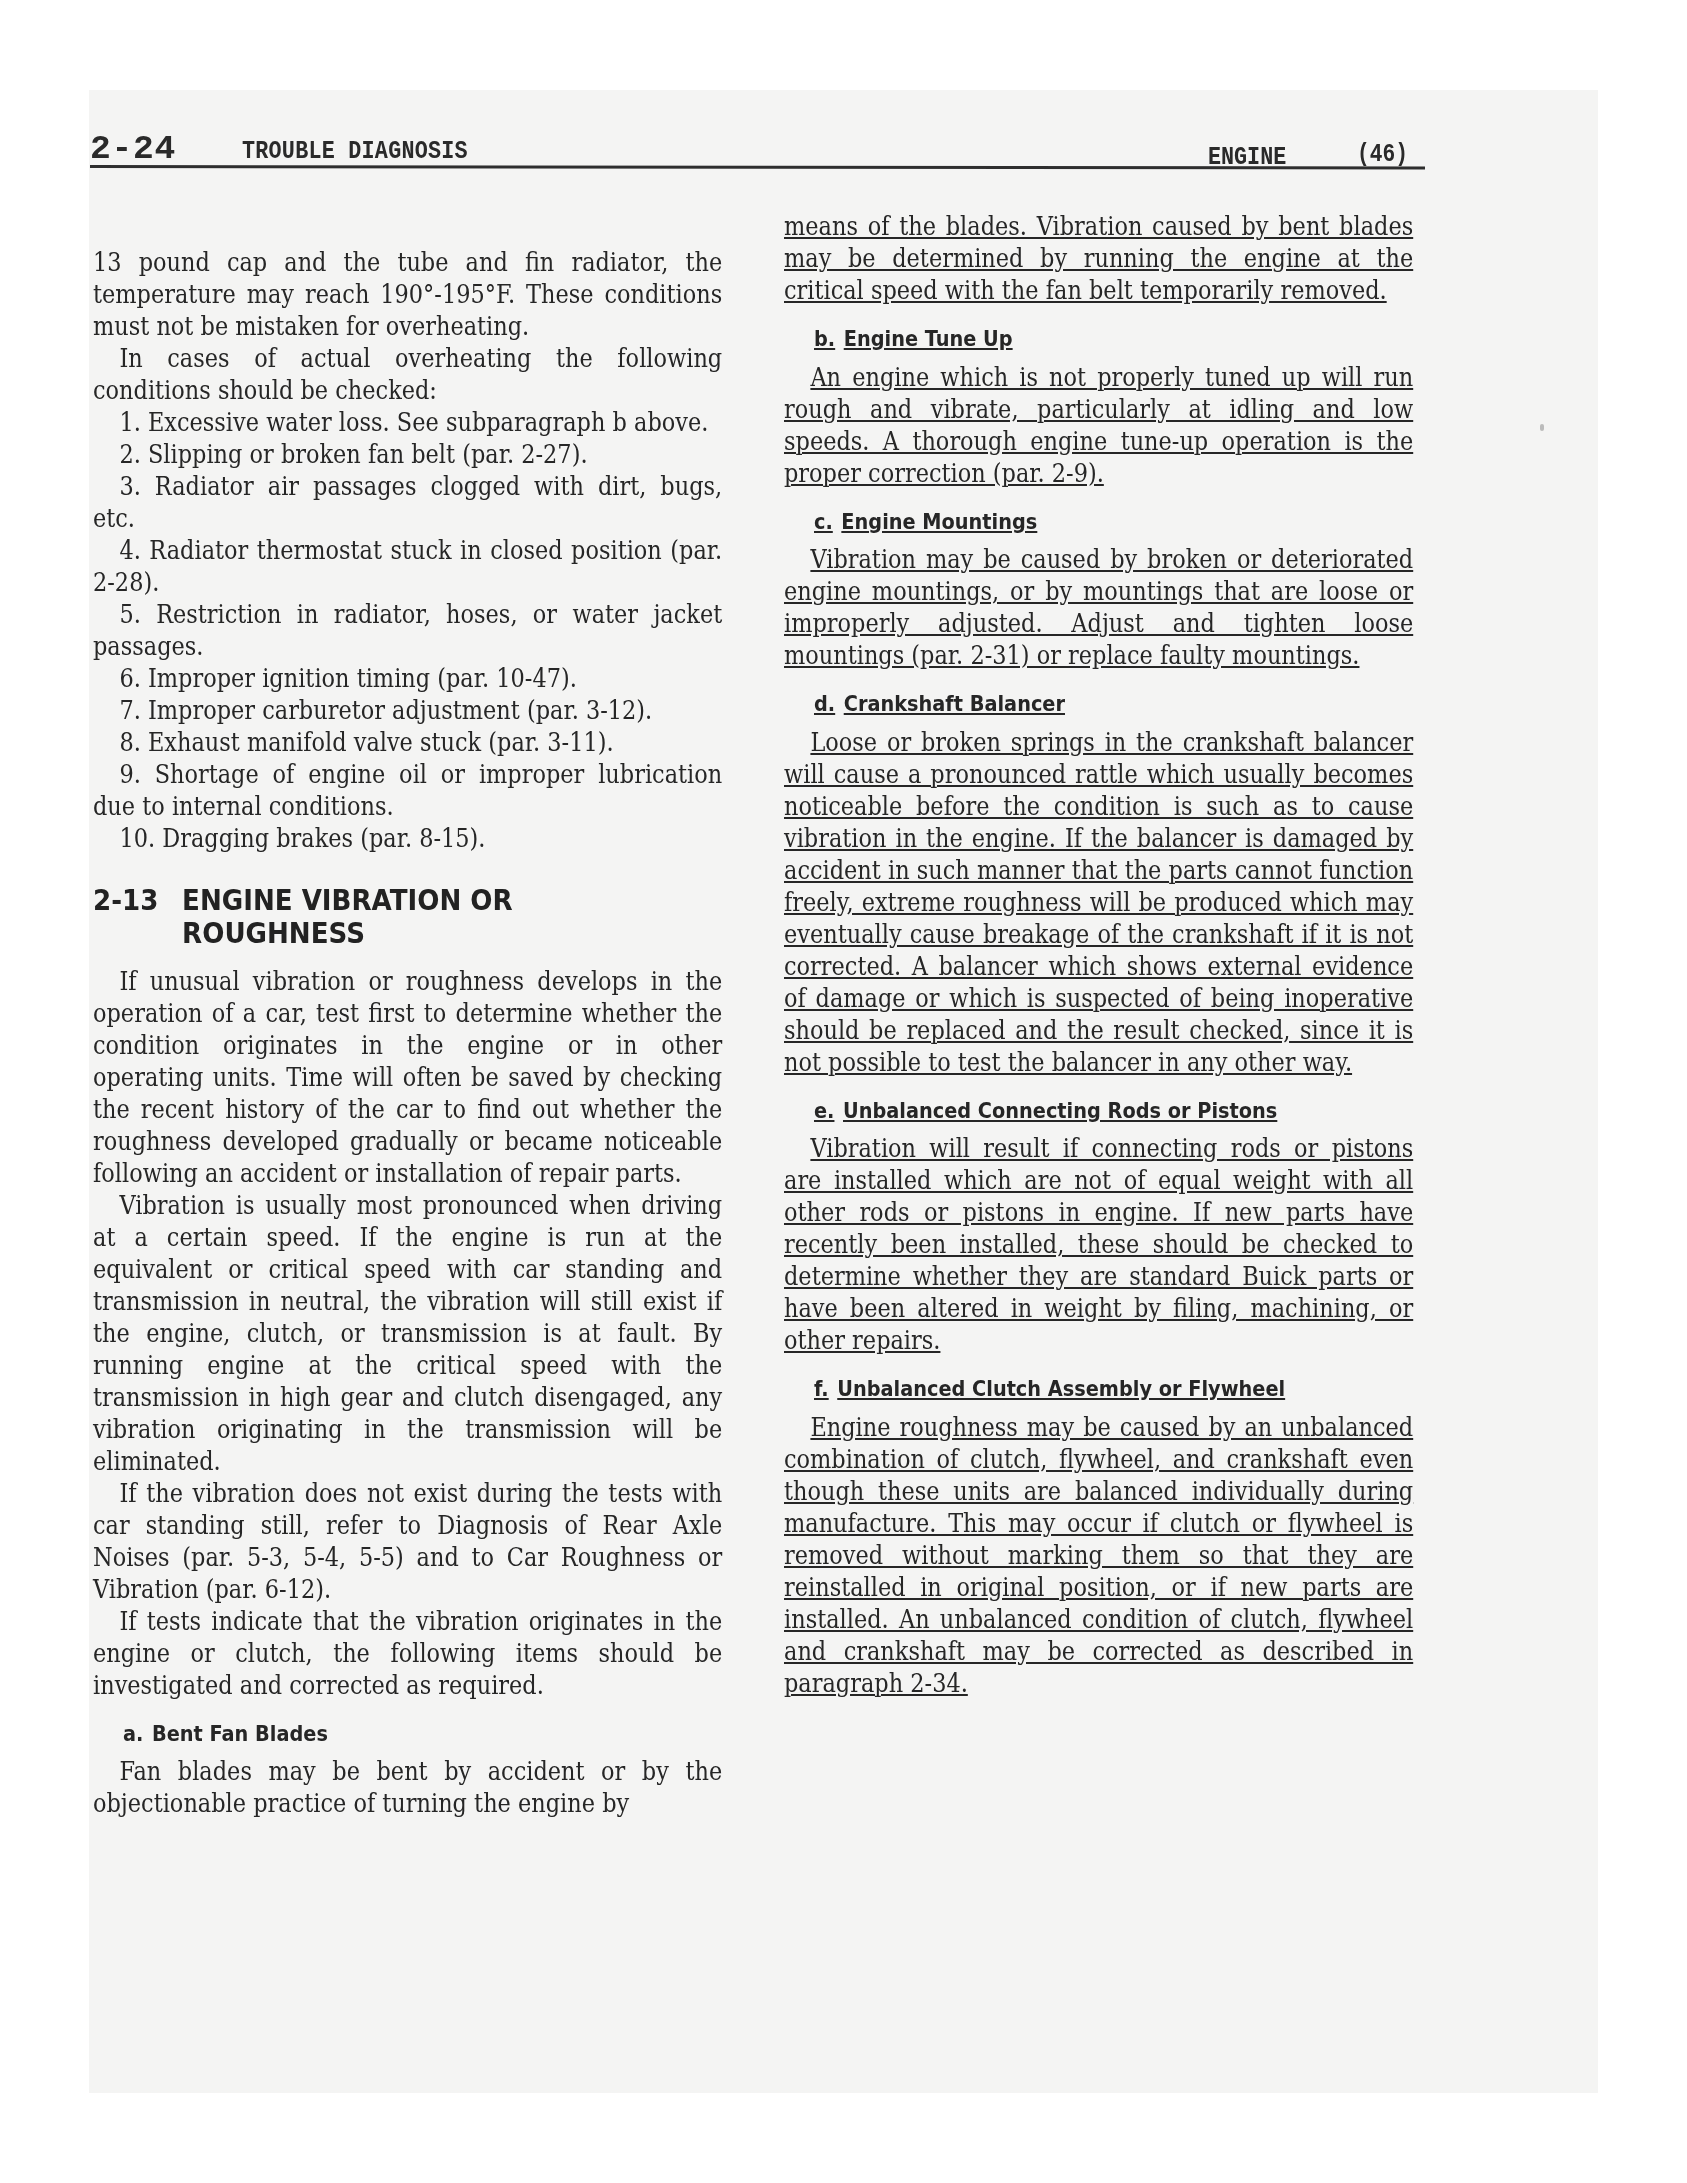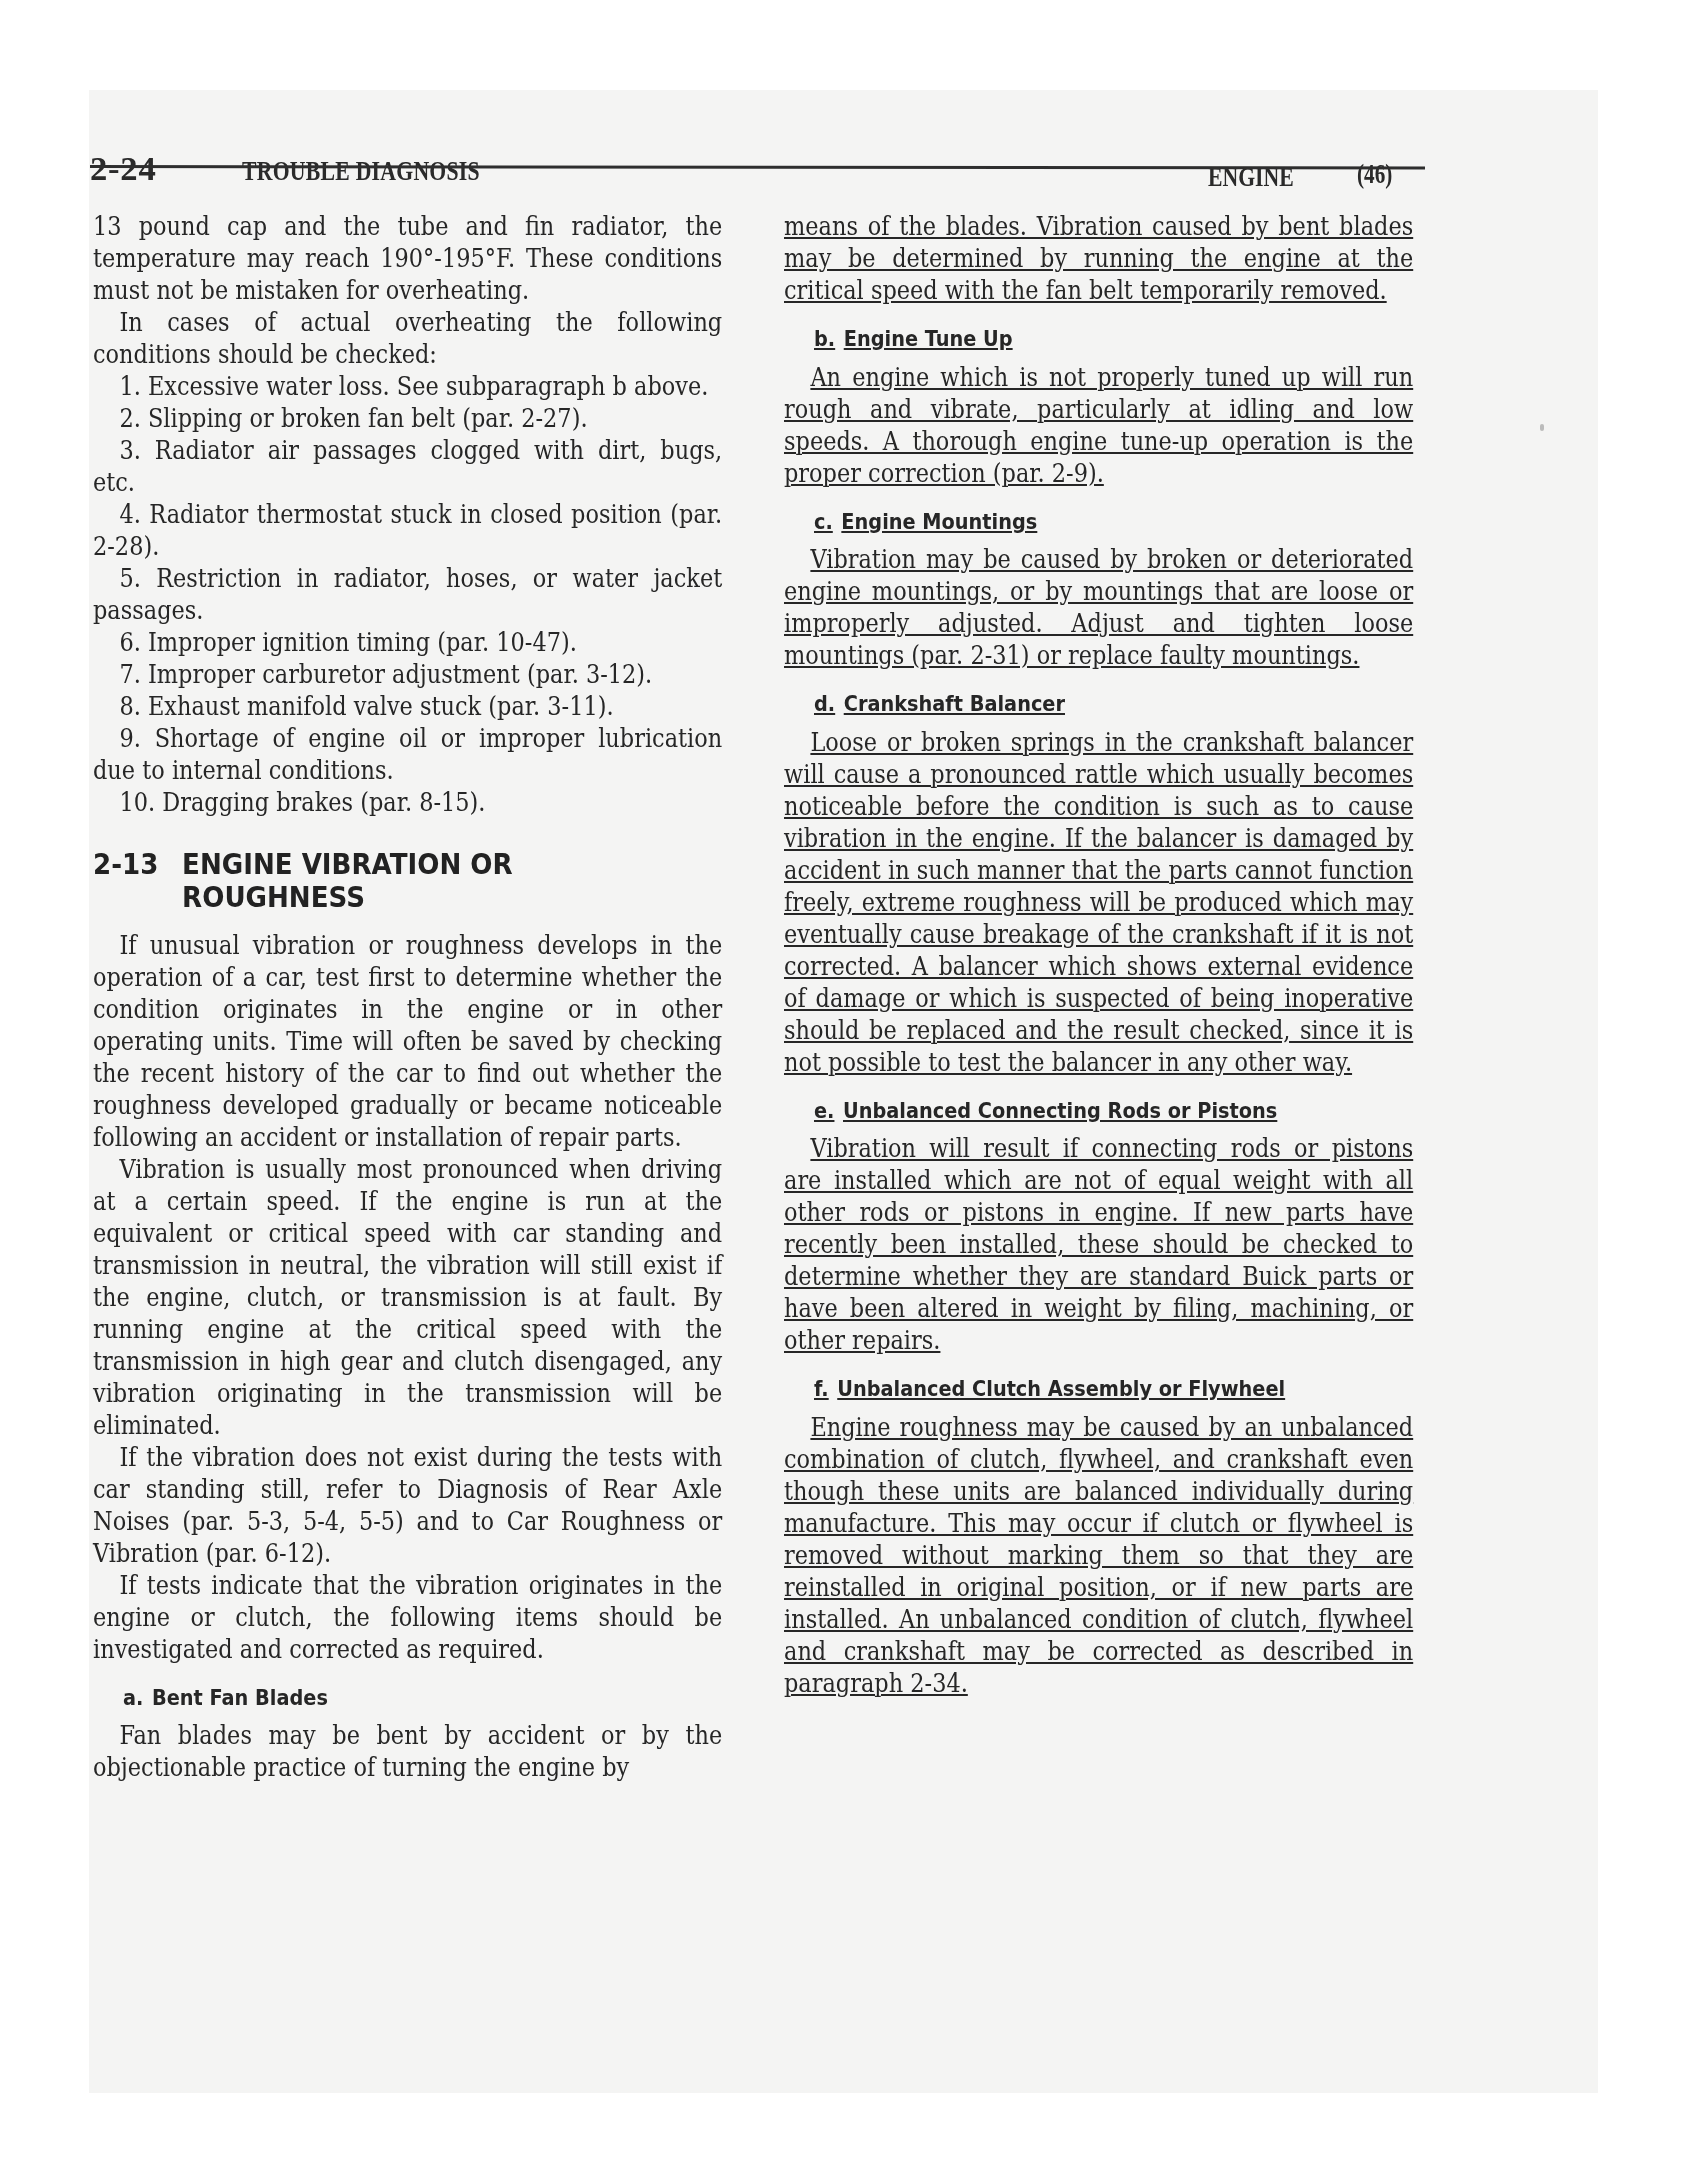--- a/index.html
+++ b/index.html
@@ -21,24 +21,23 @@
       height: 2003px;
       background: #f4f4f3;
       box-sizing: border-box;
     }
     .page-header {
       position: absolute;
       left: 1.3px;
       top: 41px;
       width: 1335px;
       height: 41px;
-      font-family: Liberation Serif, serif;
+      font-family: Liberation Mono, monospace;
       font-weight: bold;
       color: #2a2a2a;
-      margin-top: 20px;
     }
     .page-header .page-num {
       position: absolute;
       left: 0;
       top: 0;
       font-size: 33px;
       letter-spacing: 0.7px;
       transform: scaleX(1.05);
       transform-origin: left;
     }
@@ -81,21 +80,21 @@
 
     .col {
       position: absolute;
       top: 120px;
       width: 629px;
       font-family: "DejaVu Serif", serif;
       color: #262626;
       font-size: 25.5px;
       line-height: 32px;
     }
-    .col-left { left: 4px; }
+    .col-left { left: 4px; margin-top: 36px; }
     .col-right { left: 695px; width: 629px; text-decoration: underline; }
 
     .col p {
       margin: 0;
       text-align: justify;
       text-indent: 30px;
       transform: scaleX(0.88);
       transform-origin: left;
       width: 715px;
     }

